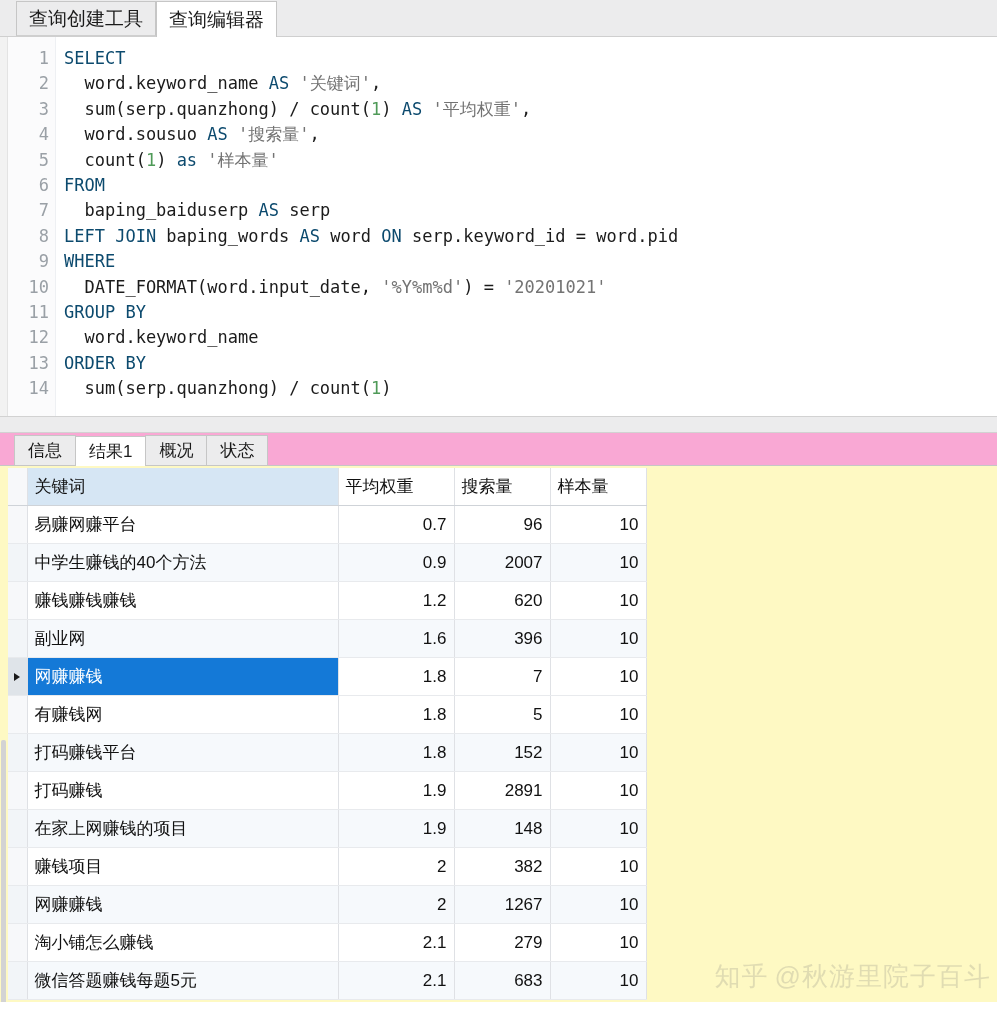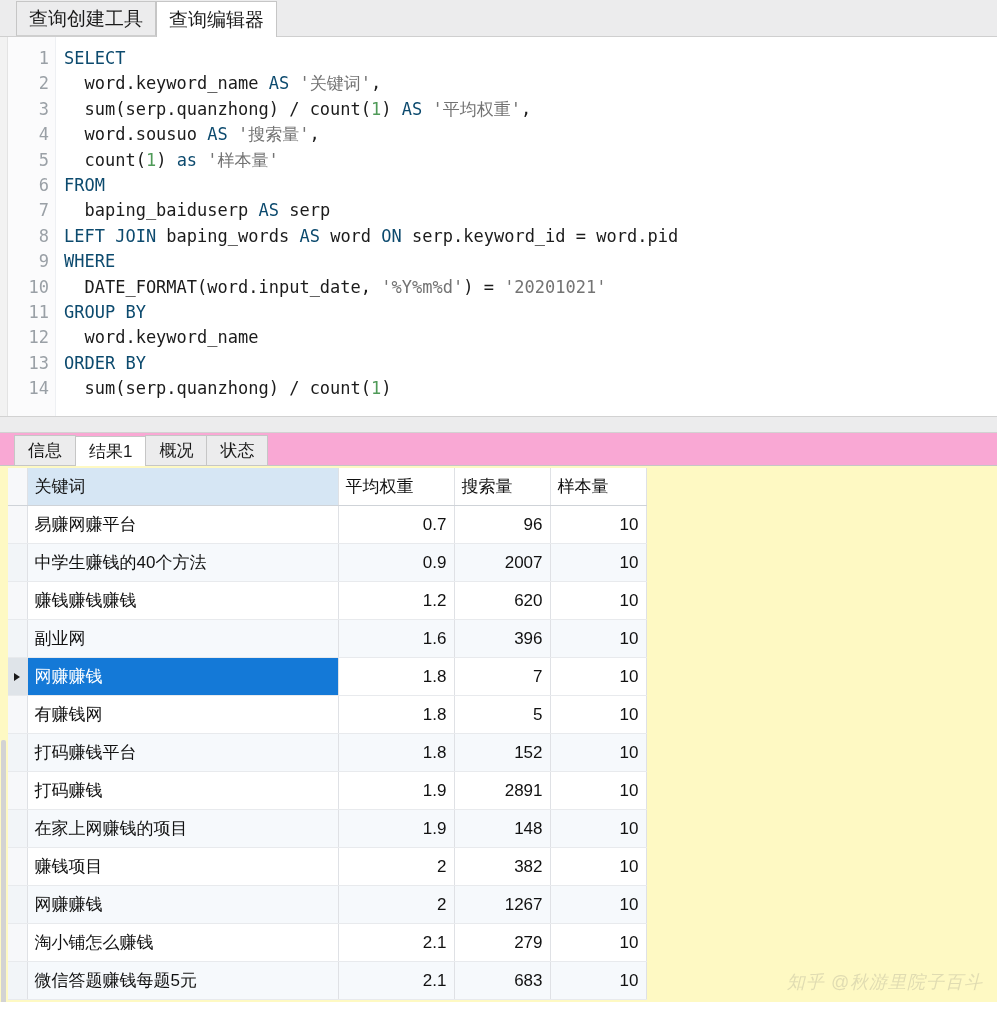--- a/index.html
+++ b/index.html
@@ -201,28 +201,27 @@
     width: 0; height: 0;
     border-left: 6px solid #1a1a1a;
     border-top: 4px solid transparent;
     border-bottom: 4px solid transparent;
     vertical-align: middle;
   }
 
   
   .watermark {
     position: absolute;
-    right: 14px;
+    right: 6px;
     bottom: 8px;
-    font-size: 18px;
+    font-size: 26px;
     color: rgba(120,120,120,0.22);
     letter-spacing: 1px;
     white-space: nowrap;
     pointer-events: none;
-    font-style: italic;
   }
   .watermark .wm-at { margin-left: 6px; }
 </style>
 </head>
 <body>
 
 <div class="tabstrip">
   <div class="tab inactive">
     <span>查询创建工具</span>
   </div>

